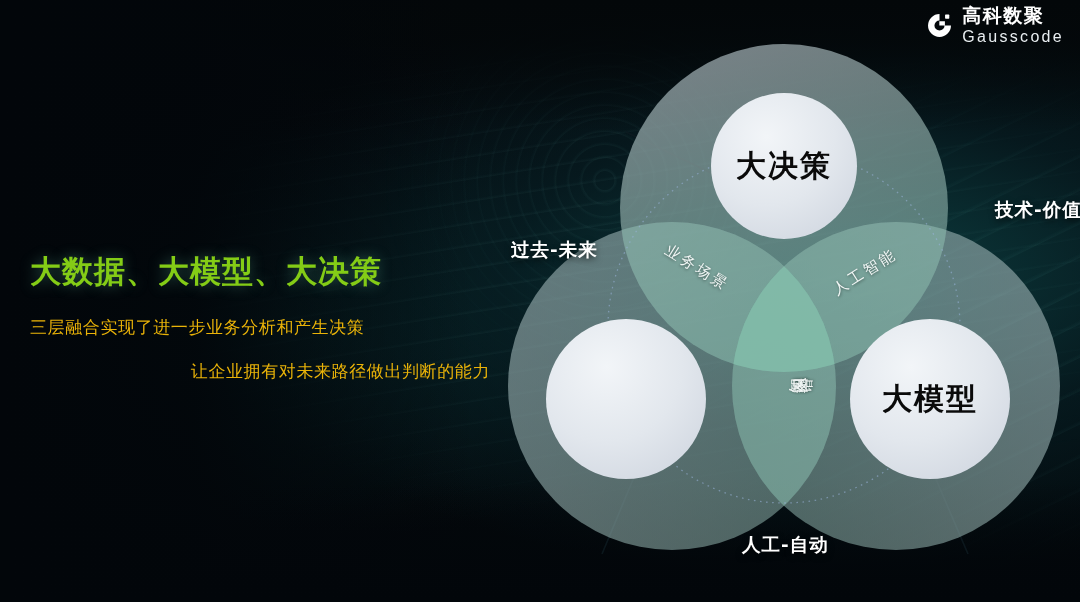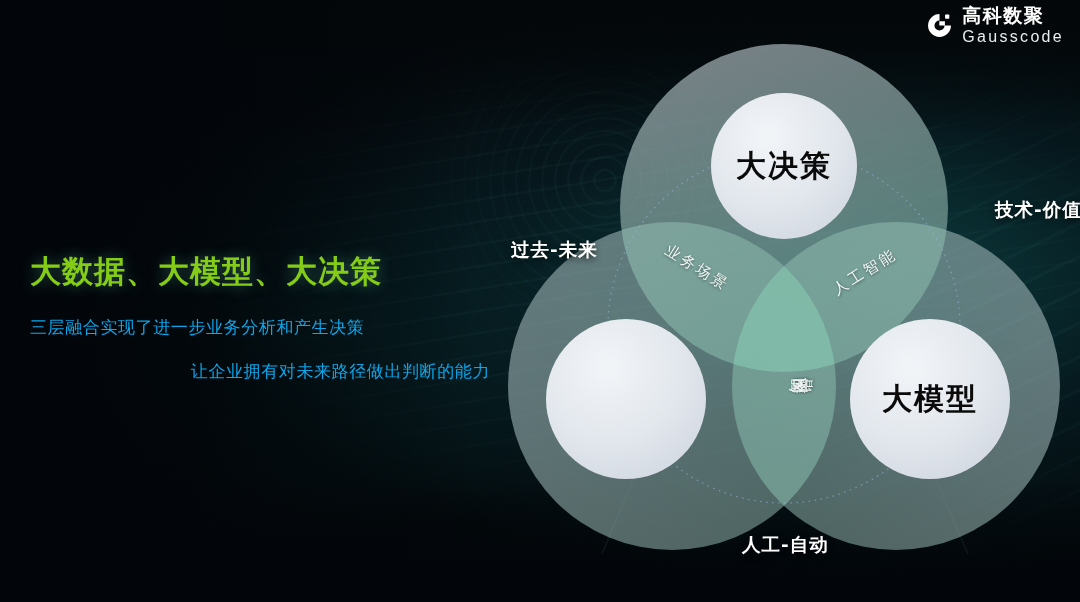--- a/index.html
+++ b/index.html
@@ -92,21 +92,21 @@
 
   
   #copy { position:absolute; left:30px; top:252px; width:460px; }
   #headline {
     font-size:31px; font-weight:700; color:#84cc16;
     letter-spacing:1px; line-height:1.25;
     text-shadow:0 0 14px rgba(120,225,190,0.35);
     font-family:"DejaVu Sans","Liberation Sans",sans-serif;
   }
   .sub {
-    font-size:17px; color:#0ea5e9; font-weight:400;
+    font-size:17px; color:#eab308; font-weight:400;
     letter-spacing:0.6px; line-height:1.2;
     font-family:"DejaVu Sans","Liberation Sans",sans-serif;
   }
   #sub1 { margin-top:26px; }
   #sub2 { margin-top:24px;text-align:right; }
 
   
   #venn { position:absolute; left:494px; top:14px; width:580px; height:540px; }
   #venn svg { position:absolute; inset:0; width:580px; height:540px; overflow:visible; }
 

